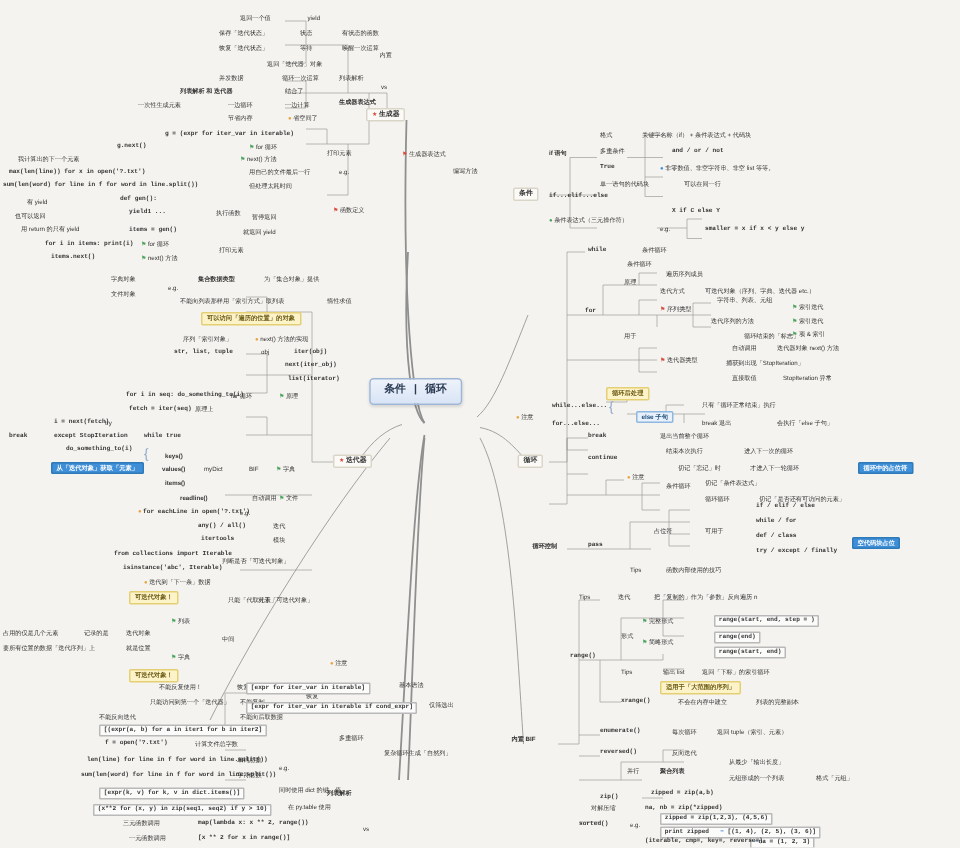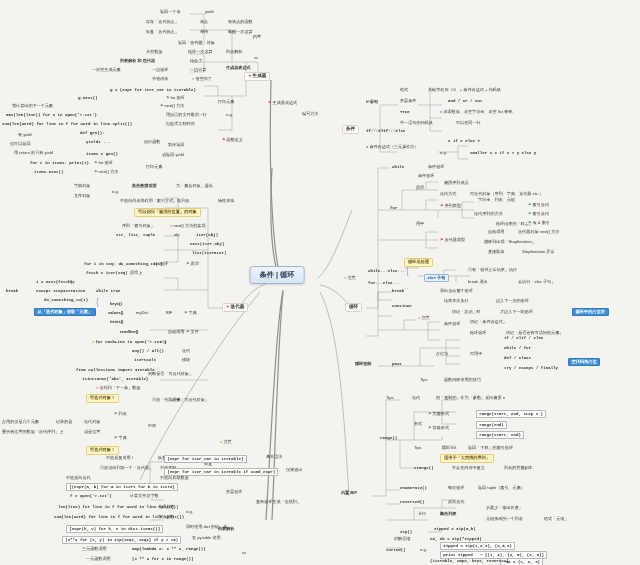--- a/index.html
+++ b/index.html
@@ -166,21 +166,21 @@
     <path d="M192,380 L160,380"></path>
 
     <path d="M136,484 L150,484 L150,462 L164,462"></path>
     <path d="M150,484 L164,484"></path>
     <path d="M150,500 L164,500"></path>
     <path d="M150,520 L164,520"></path>
     <path d="M150,540 L164,540"></path>
   </g>
 </svg>
 
-<div class="node center" style="left:277px;top:266px;transform:translate(-50%,0);">条件 | 循环</div>
+<div class="node center" style="left:277px;top:252px;transform:translate(-50%,0);font-family:Liberation Mono, monospace;">条件 | 循环</div>
 
 <div class="node branchlabel" style="left:244px;top:72px;">
   <span class="star">★</span><span>生成器</span>
 </div>
 <div class="node branchlabel" style="left:222px;top:303px;">
   <span class="star">★</span><span>迭代器</span>
 </div>
 <div class="node branchlabel" style="left:342px;top:125px;">条件</div>
 <div class="node branchlabel" style="left:345px;top:303px;">循环</div>
 <div class="node t bold" style="left:341px;top:491px;">内置 BIF</div>

